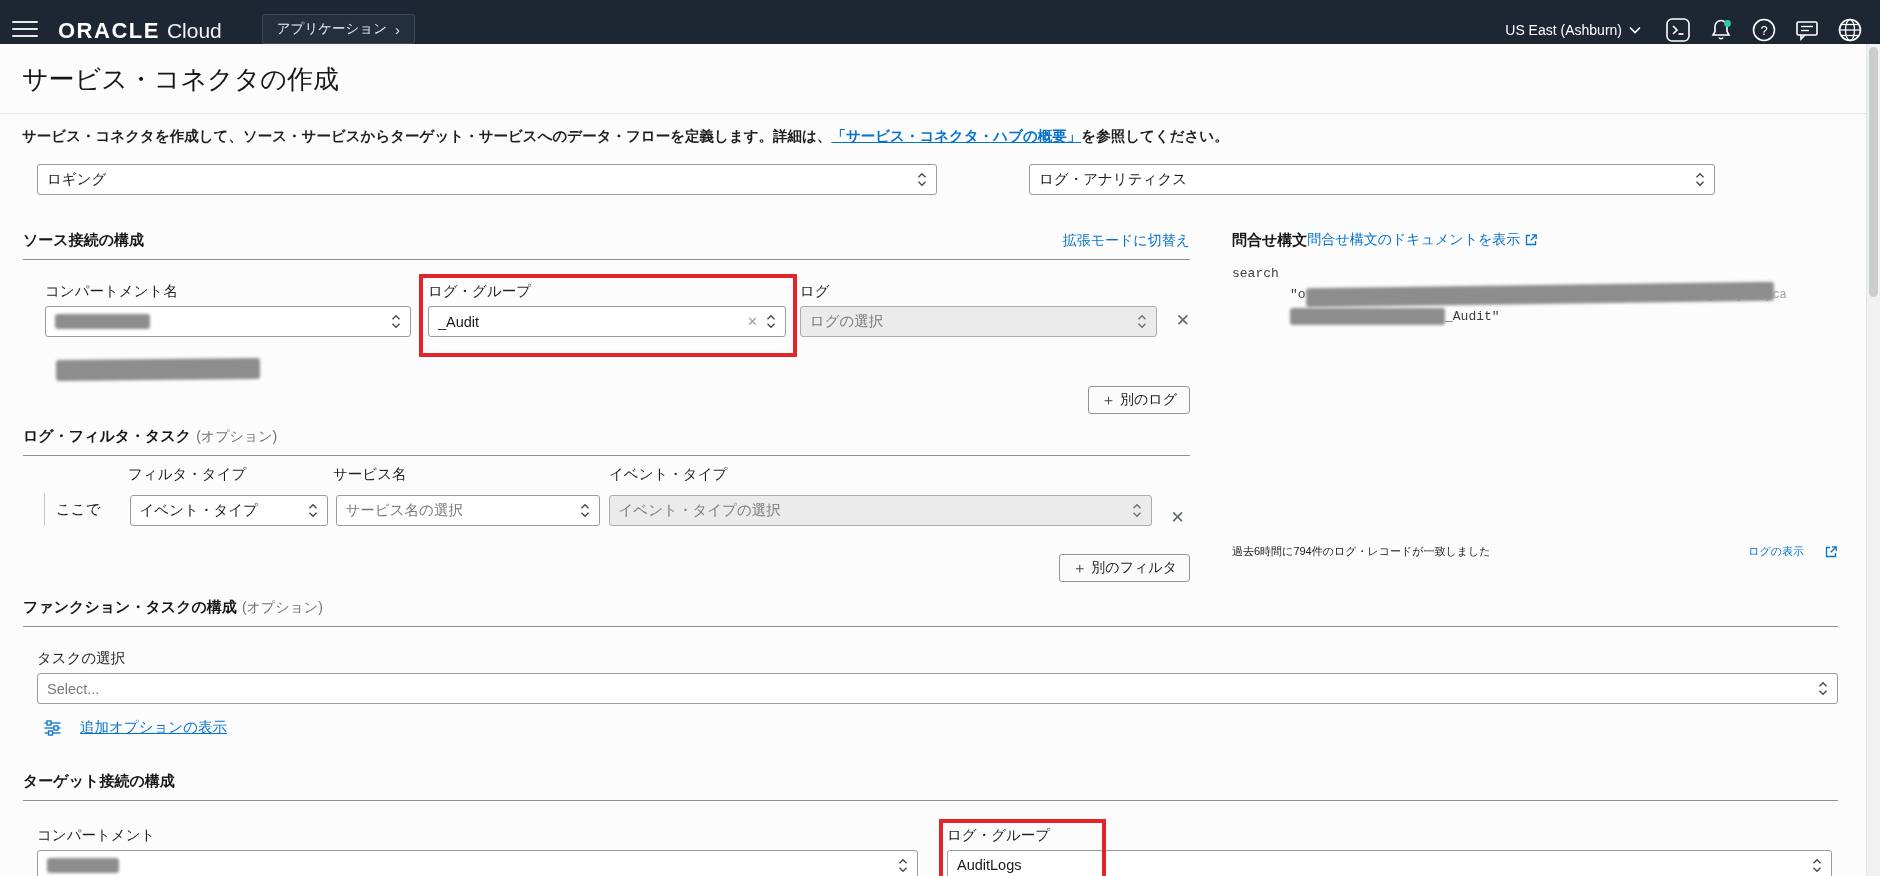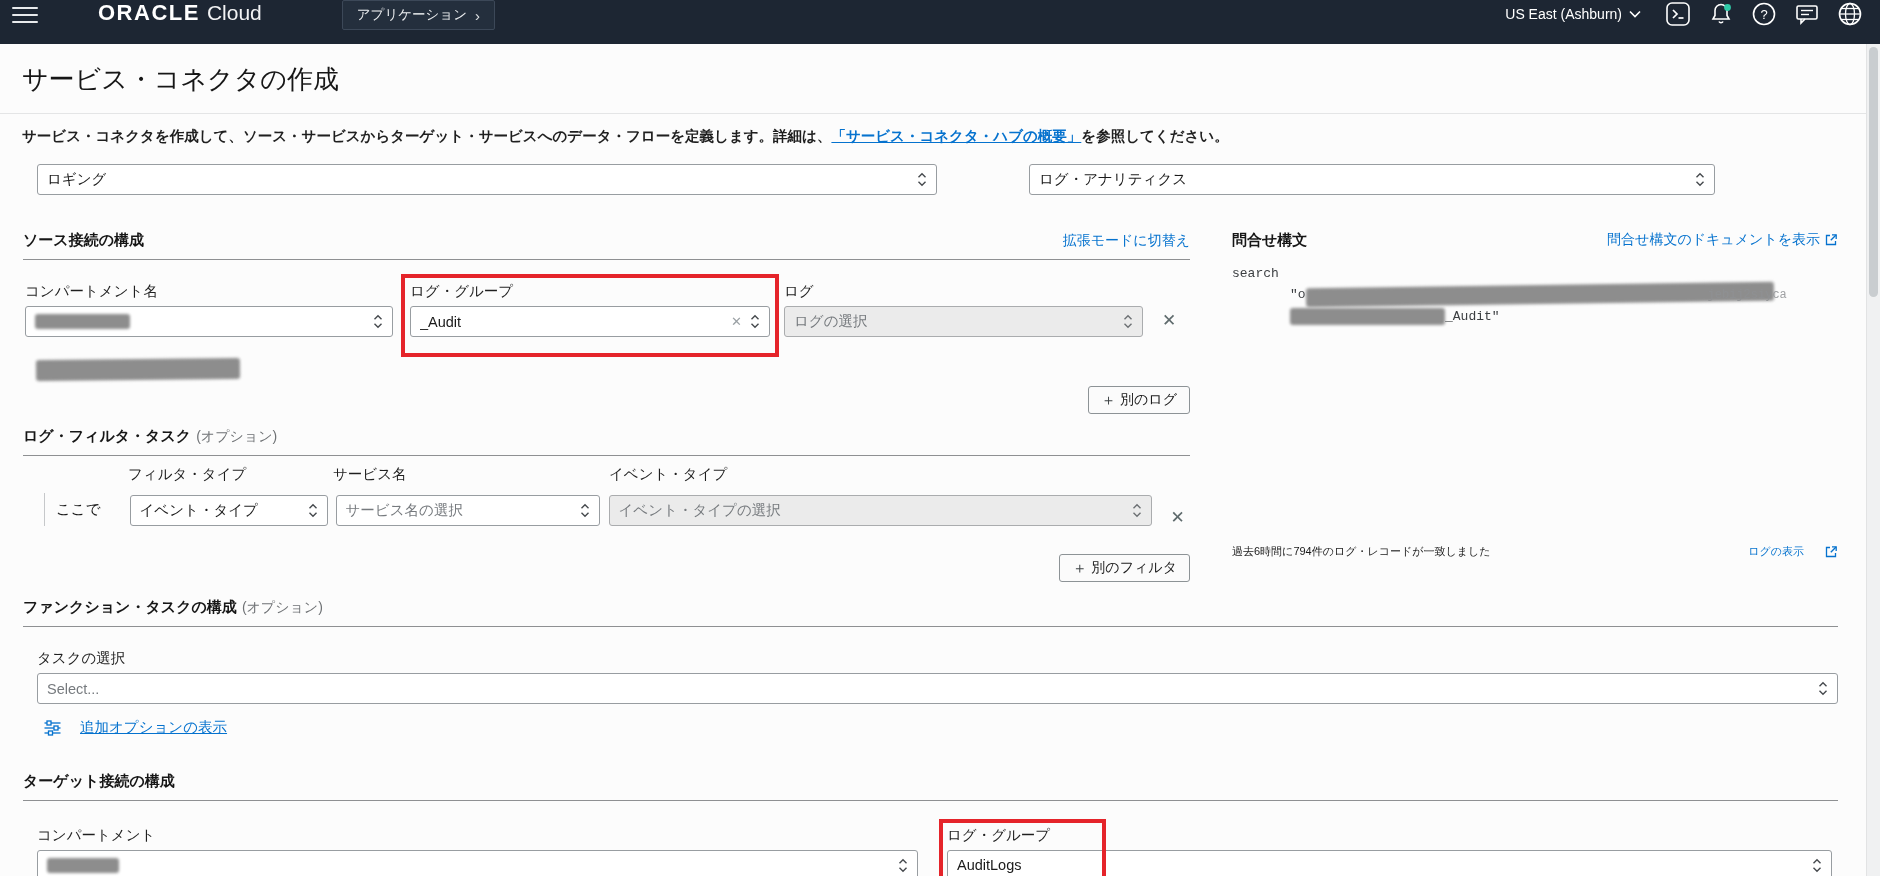--- a/index.html
+++ b/index.html
@@ -1,20 +1,20 @@
 <!DOCTYPE html>
 <html><head>
 <meta charset="utf-8">
 <style>
   * { margin:0; padding:0; box-sizing:border-box; }
   html,body { width:1880px; height:876px; }
   body { font-family:"Liberation Sans","DejaVu Sans",sans-serif; background:#fcfcfc; color:#1a1a1a; overflow:hidden; position:relative; }
 
   
-  .topbar { height:44px; background:#1d2633; display:flex; align-items:flex-start; padding:0 16px 0 8px; position:relative; z-index:5;gap:40px; }
+  .topbar { height:44px; background:#1d2633; display:flex; align-items:flex-end; padding:0 16px 0 8px; position:relative; z-index:5; }
   .hamburger { width:34px; height:30px; display:flex; flex-direction:column; justify-content:center; gap:5px; cursor:pointer; padding:0 4px; }
   .hamburger span { display:block; height:2px; background:#e8eaec; border-radius:1px; }
   .brand { margin-left:16px; display:flex; align-items:baseline; white-space:nowrap; }
   .brand .oracle { color:#fff; font-size:22px; font-weight:bold; letter-spacing:1.5px; }
   .brand .cloud { color:#f2f3f4; font-size:21px; font-weight:300; margin-left:7px; }
   .apps-btn { margin-left:40px; height:30px; background:#242f3d; border:1px solid #3c4858; color:#edeff1; font-size:13.5px; padding:0 14px; display:flex; align-items:center; gap:8px; border-radius:2px; cursor:pointer; font-family:inherit; }
   .apps-btn .ch { font-size:15px; line-height:1; color:#dfe2e5; }
   .global-search { margin-left:36px; width:766px; height:27px; background:#dfe2e5; border:1px solid #c6cacd; border-radius:3px; padding:0 12px; font-size:13.5px; color:#2b3036; font-family:inherit; }
   .global-search::placeholder { color:#596066; opacity:1; }
   .topbar-right { margin-left:auto; display:flex; align-items:center; gap:15px; }
@@ -44,21 +44,21 @@
   .main-cols { display:flex; margin-top:36px; }
   .col-left { margin-left:23px; width:1167px; }
   .col-right { margin-left:42px; width:606px; }
   .sec-head { display:flex; justify-content:space-between; align-items:flex-end; border-bottom:1px solid #8e9092; padding-bottom:9px; }
   .sec-title { font-size:15px; font-weight:bold; color:#161616; }
   .sec-title .opt { font-weight:400; color:#6f7275; font-size:14px; margin-left:5px; }
   .sec-link { font-size:14px; }
   .fld-label { font-size:14.5px; color:#1f1f1f; margin-bottom:5px; white-space:nowrap; }
 
   .src-fields { display:flex; margin-top:22px; position:relative; }
-  .fw1 { margin-left:2px; width:368px; position:relative; }
+  .fw1 { margin-left:22px; width:368px; position:relative; }
   .fw2 { margin-left:17px; width:360px; position:relative; }
   .fw3 { margin-left:14px; width:359px; }
   .remove-x { margin-left:19px; margin-top:30px; color:#5f6b6d; font-size:17px; cursor:pointer; line-height:1; }
 
   .red-frame { position:absolute; border:4px solid #e5242a; pointer-events:none; z-index:3; }
   .rf-src { left:-9px; top:-8px; width:378px; height:83px; }
 
   .btn-row { display:flex; justify-content:flex-end; }
   .sec-btn { height:28px; background:#fbfbfb; border:1px solid #8d9396; border-radius:3px; font-size:14px; color:#1a1a1a; display:flex; align-items:center; padding:0 12px; gap:4px; cursor:pointer; font-family:inherit; }
   .sec-btn .plus { font-size:15px; color:#3f4446; }
@@ -76,21 +76,21 @@
   .filter-labels { display:flex; padding-left:105px; margin-top:9px; }
   .filter-labels .fl1 { width:205px; } .filter-labels .fl2 { width:276px; }
   .filter-row { display:flex; align-items:flex-end; margin-top:4px; }
   .where-wrap { margin-left:21px; border-left:1px solid #c6c8ca; padding:7px 24px 7px 11px; font-size:14.5px; }
   .dd.f1 { margin-left:5px; width:198px; }
   .dd.f2 { margin-left:8px; width:264px; }
   .dd.f3 { margin-left:9px; width:543px; }
   .filter-row .remove-x { margin-top:0; }
 
   
-  .q-head { display:flex; justify-content:space-between; align-items:flex-start; }
+  .q-head { display:flex; align-items:flex-start; }
   .q-code { margin-top:13px; font-family:"Liberation Mono","DejaVu Sans Mono",monospace; font-size:13px; color:#3b3e41; line-height:21px; }
   .q-line2 { margin-left:58px; white-space:nowrap; }
   .q-frag-tail { color:#8f9194; margin-left:-66px; opacity:.85; font-size:12px; }
   .q-frag-end { color:#3b3e41; }
   .match-row { margin-top:217px; display:flex; justify-content:space-between; align-items:center; font-size:11px; }
 
   
   .full-sec { margin-left:23px; width:1815px; }
   .task-label { margin-top:22px; margin-left:14px; }
   .dd.task { margin-left:14px; width:1801px; }

